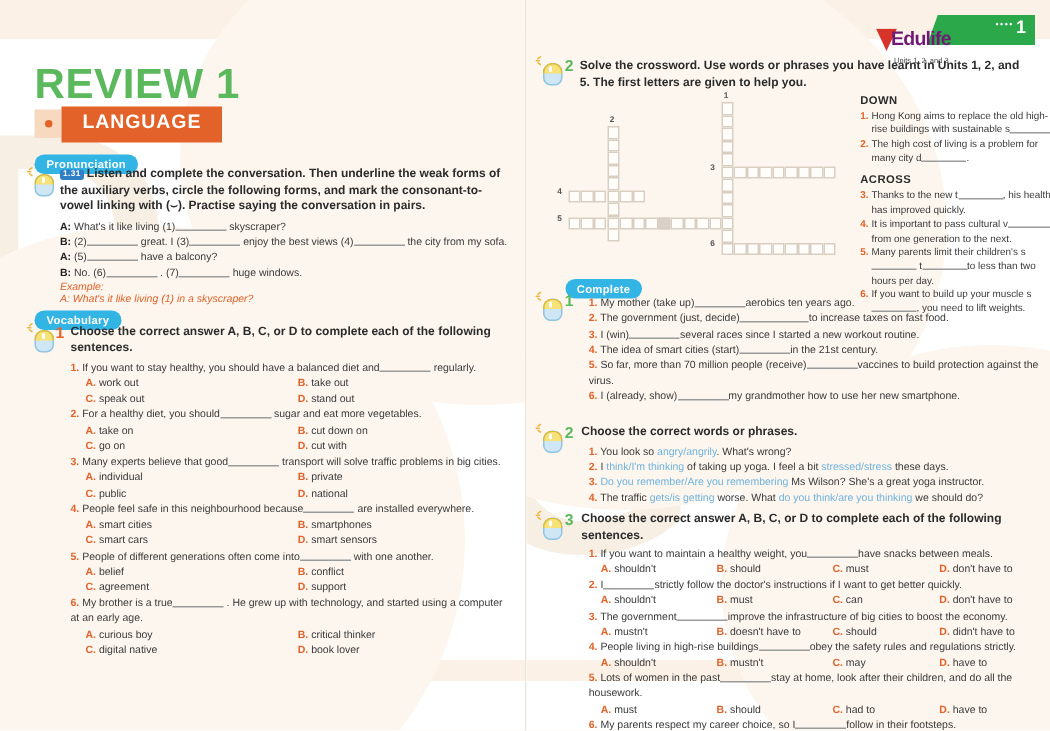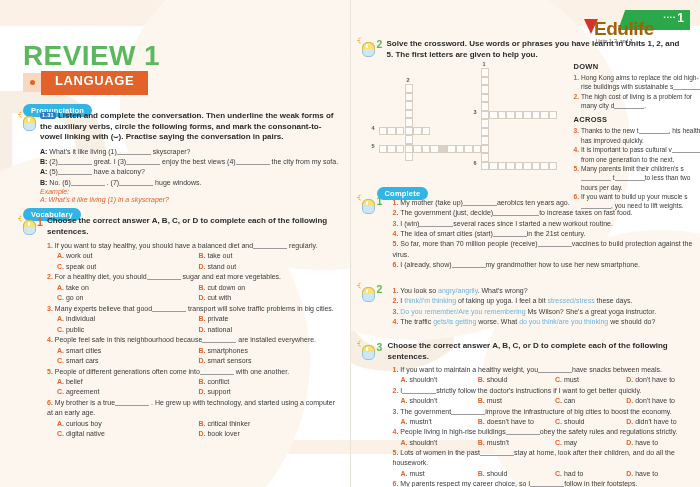--- a/index.html
+++ b/index.html
@@ -87,21 +87,21 @@
     position:absolute;right:2px;top:0px;width:72px;height:20px;background:#2aa84a;
     clip-path:polygon(10% 0,100% 0,100% 100%,0% 100%);
   }
   .logo .dots{position:absolute;right:16px;top:4px;font-size:6px;color:#fff;letter-spacing:1px;}
   .logo .one{position:absolute;right:8px;top:1px;font-size:12px;color:#fff;font-weight:bold;}
   .logo .mark{
     position:absolute;left:0;top:9px;width:14px;height:15px;background:#d6332b;
     clip-path:polygon(0 0,100% 0,50% 100%);
   }
   .logo .name{
-    position:absolute;left:10px;top:8px;font-size:19px;font-weight:bold;color:#a16207;
+    position:absolute;left:10px;top:8px;font-size:13px;font-weight:bold;color:#701a75;
     letter-spacing:-.5px;
   }
   .logo .sub{position:absolute;left:12px;top:28px;font-size:5px;color:#4a4a4a;}
 
   
   .cw{position:absolute;}
   .cell{
     position:absolute;width:8.5px;height:8.5px;border:.7px solid #d8cec2;background:#fffdfa;
     box-sizing:border-box;
   }
@@ -466,20 +466,21 @@
             <i style="top:0;left:0;transform:rotate(-35deg)"></i>
             <i style="top:2px;left:-1px"></i>
             <i style="top:4px;left:0;transform:rotate(35deg)"></i>
           </div>
         <div class="body"></div>
           <div class="top"></div>
           <div class="wheel"></div>
       </div>
       <div class="q-num-green" style="position:absolute;left:26px;top:283px;">2</div>
       <div style="position:absolute;left:37px;top:283px;width:305px;">
+        <div class="q-head">Choose the correct words or phrases.</div>
         <div style="margin-top:3px;padding-left:5px;">
           <div class="body-txt"><b class="opt-lbl">1.</b>
             <span>You look so </span><span class="choice">angry/angrily</span><span>. What's wrong?</span></div>
           <div class="body-txt"><b class="opt-lbl">2.</b>
             <span>I </span><span class="choice">think/I'm thinking</span><span> of taking up yoga. I feel a bit </span><span class="choice">stressed/stress</span><span> these days.</span></div>
           <div class="body-txt"><b class="opt-lbl">3.</b>
             <span class="choice">Do you remember/Are you remembering</span><span> Ms Wilson? She's a great yoga instructor.</span></div>
           <div class="body-txt"><b class="opt-lbl">4.</b>
             <span>The traffic </span><span class="choice">gets/is getting</span><span> worse. What </span><span class="choice">do you think/are you thinking</span><span> we should do?</span></div>
         </div>

